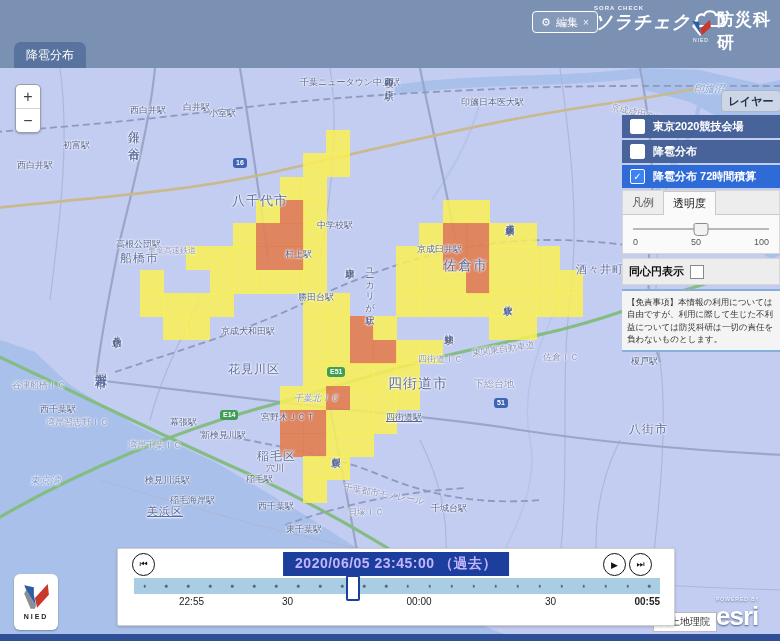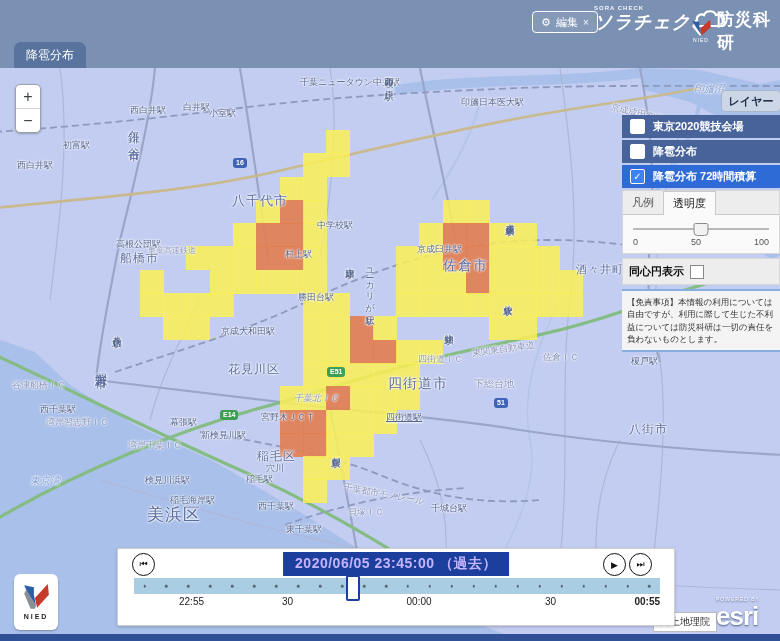--- a/index.html
+++ b/index.html
@@ -245,21 +245,21 @@
       <div class="hail-cell" style="left: 512.6px; top: 316.3px; background: rgba(250, 240, 85, 0.85);"></div>
     </div>
 
   <div id="map-labels">
       <div class="mlabel city vert" style="left: 128px; top: 122px; font-size: 12px;">鎌ヶ谷市</div>
       <div class="mlabel city" style="left: 232px; top: 194px; font-size: 13px;">八千代市</div>
       <div class="mlabel city" style="left: 443px; top: 258px; font-size: 14px;">佐倉市</div>
       <div class="mlabel city" style="left: 388px; top: 376px; font-size: 14px;">四街道市</div>
       <div class="mlabel city" style="left: 228px; top: 363px; font-size: 12px;">花見川区</div>
       <div class="mlabel city" style="left: 257px; top: 450px; font-size: 12px;">稲毛区</div>
-      <div class="mlabel city" style="left: 147px; top: 506px; font-size: 17px;">美浜区</div>
+      <div class="mlabel city" style="left: 147px; top: 506px; font-size: 11px; text-decoration: underline;">美浜区</div>
       <div class="mlabel city vert" style="left: 95px; top: 364px; font-size: 12px;">習志野市</div>
       <div class="mlabel city" style="left: 629px; top: 423px; font-size: 12px;">八街市</div>
       <div class="mlabel city" style="left: 120px; top: 252px; font-size: 12px;">船橋市</div>
       <div class="mlabel city" style="left: 576px; top: 264px; font-size: 11px;">酒々井町</div>
       <div class="mlabel road" style="left: 474px; top: 379px; font-size: 10px;">下総台地</div>
       <div class="mlabel water" style="left: 694px; top: 84px; font-size: 10px;">印旛沼</div>
       <div class="mlabel water" style="left: 30px; top: 476px; font-size: 10px;">東京湾</div>
       <div class="mlabel sta" style="left: 300px; top: 78px; font-size: 9px;">千葉ニュータウン中央駅</div>
       <div class="mlabel sta" style="left: 130px; top: 106px; font-size: 9px;">西白井駅</div>
       <div class="mlabel sta" style="left: 183px; top: 103px; font-size: 9px;">白井駅</div>

